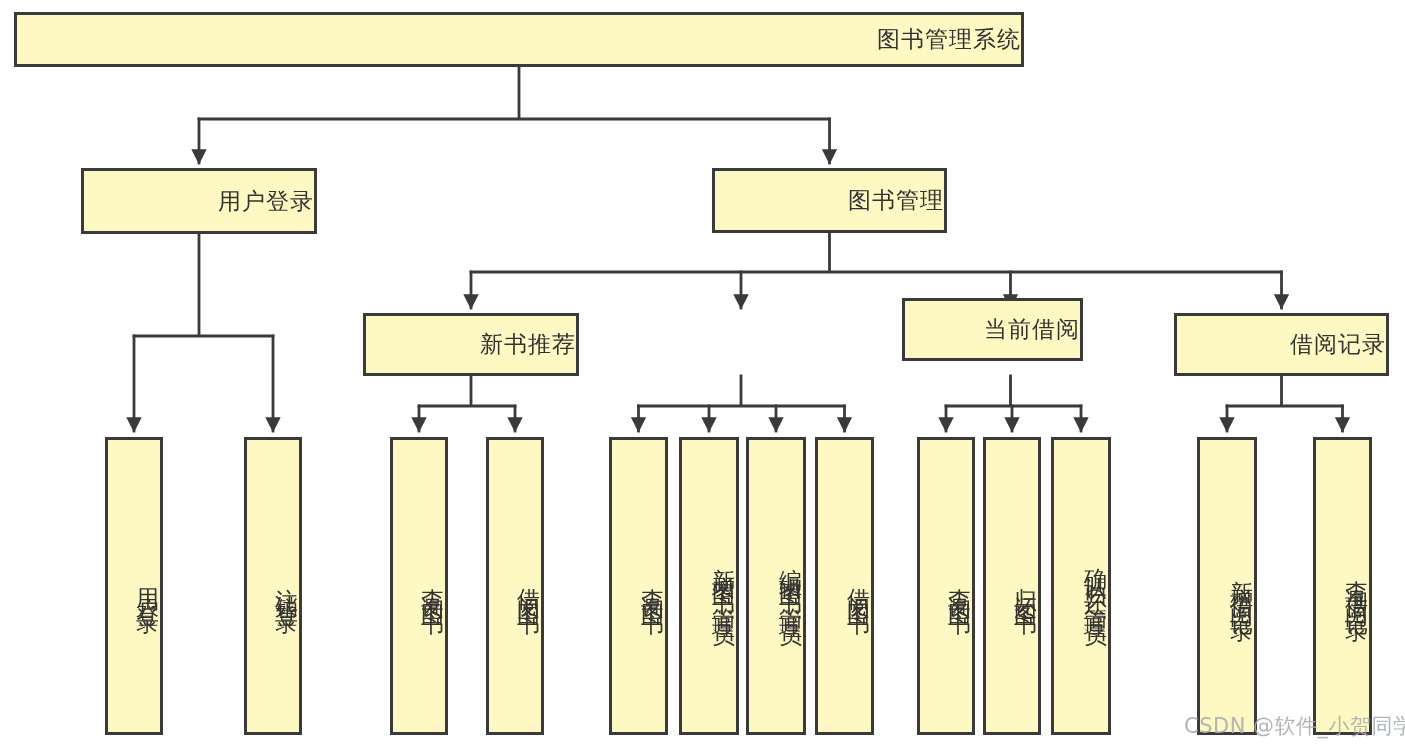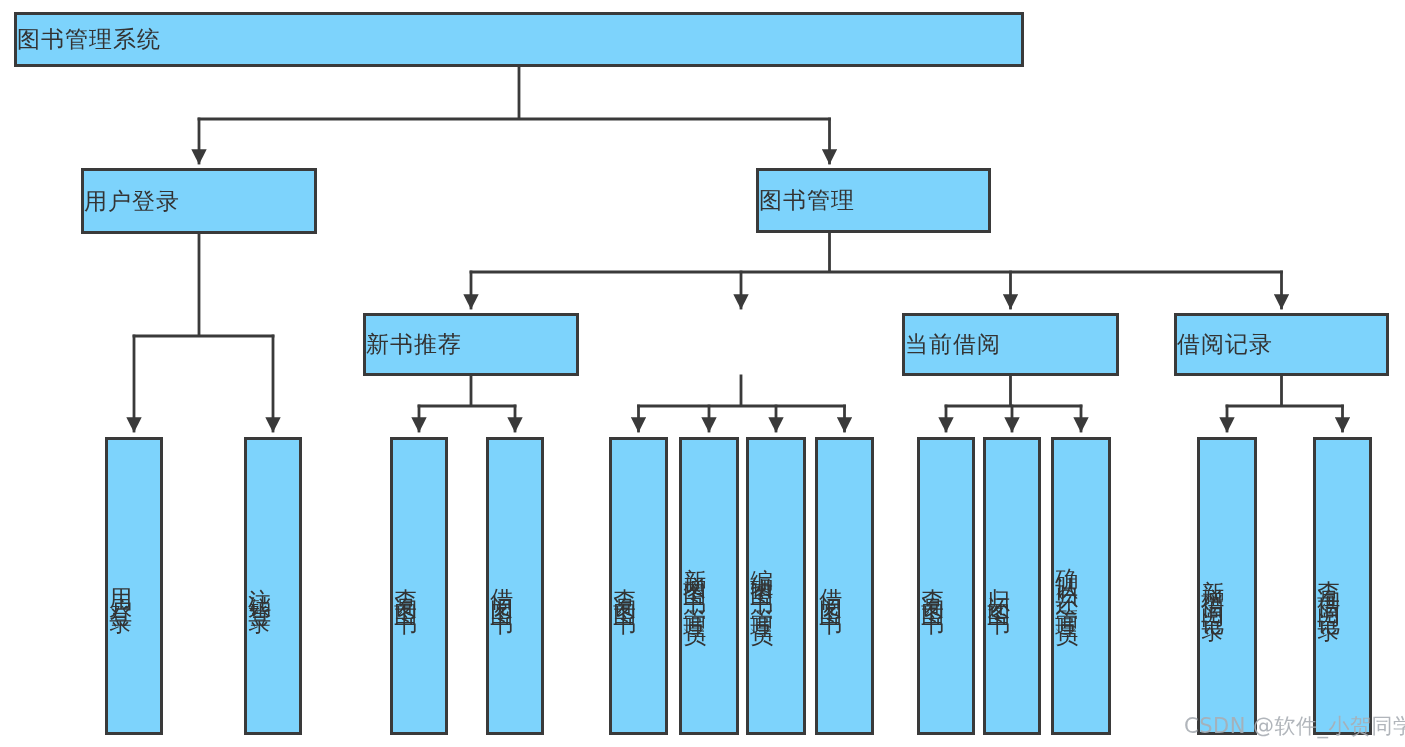--- a/index.html
+++ b/index.html
@@ -7,25 +7,25 @@
     position:relative;
     width:1405px; height:747px;
     background:#ffffff;
     overflow:hidden;
     font-family:"DejaVu Sans","Liberation Sans",sans-serif;
   }
   svg.connectors { position:absolute; left:0; top:0; z-index:0; }
   .node {
     position:absolute;
     box-sizing:border-box;
-    background:#7dd3fc;
+    background:#fef9c3;
     border:3px solid #3a3a3a;
     display:flex;
     align-items:center;
-    justify-content:flex-start;
+    justify-content:flex-end;
     z-index:1;
   }
   .node.h span {
     font-size:23px;
     letter-spacing:1px;
     color:#333333;
     white-space:nowrap;
   }
   .node.v span {
     writing-mode:vertical-rl;
@@ -90,28 +90,28 @@
     </g>
   </svg>
 
   <div class="node h" style="left:14px; top:12px; width:1010px; height:55px;">
     <span>图书管理系统</span>
   </div>
 
   <div class="node h" style="left:81px; top:168px; width:236px; height:66px;">
     <span>用户登录</span>
   </div>
-  <div class="node h" style="left:712px; top:168px; width:235px; height:65px;margin-left:44px;">
+  <div class="node h" style="left:712px; top:168px; width:235px; height:65px;">
     <span>图书管理</span>
   </div>
 
   <div class="node h" style="left:363px; top:313px; width:216px; height:63px;">
     <span>新书推荐</span>
   </div>
-  <div class="node h" style="left:902px; top:313px; width:217px; height:63px;">
+  <div class="node h" style="left:902px; top:298px; width:181px; height:63px;">
     <span>当前借阅</span>
   </div>
   <div class="node h" style="left:1174px; top:313px; width:215px; height:63px;">
     <span>借阅记录</span>
   </div>
 
   <div class="node v" style="left:105px; top:437px; width:58px; height:298px;">
     <span>用户登录</span>
   </div>
   <div class="node v" style="left:244px; top:437px; width:58px; height:298px;">

